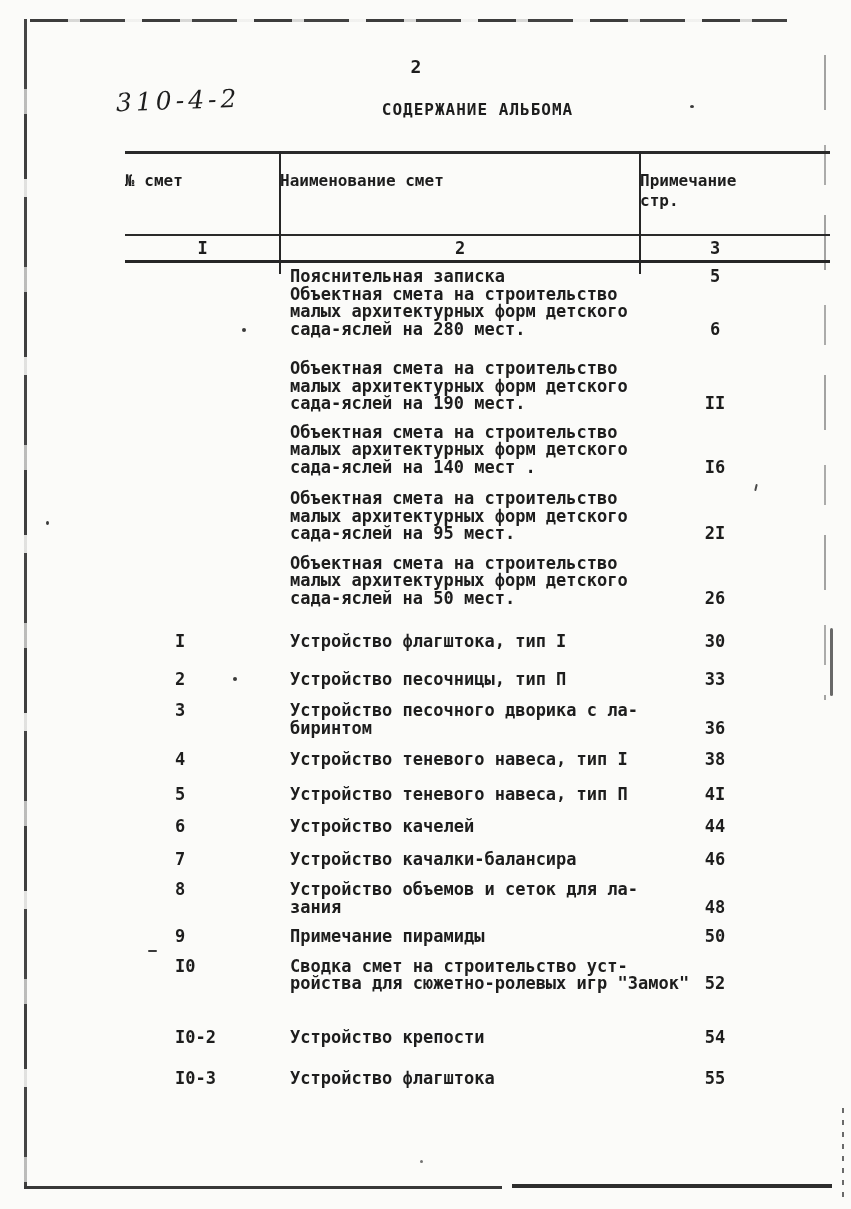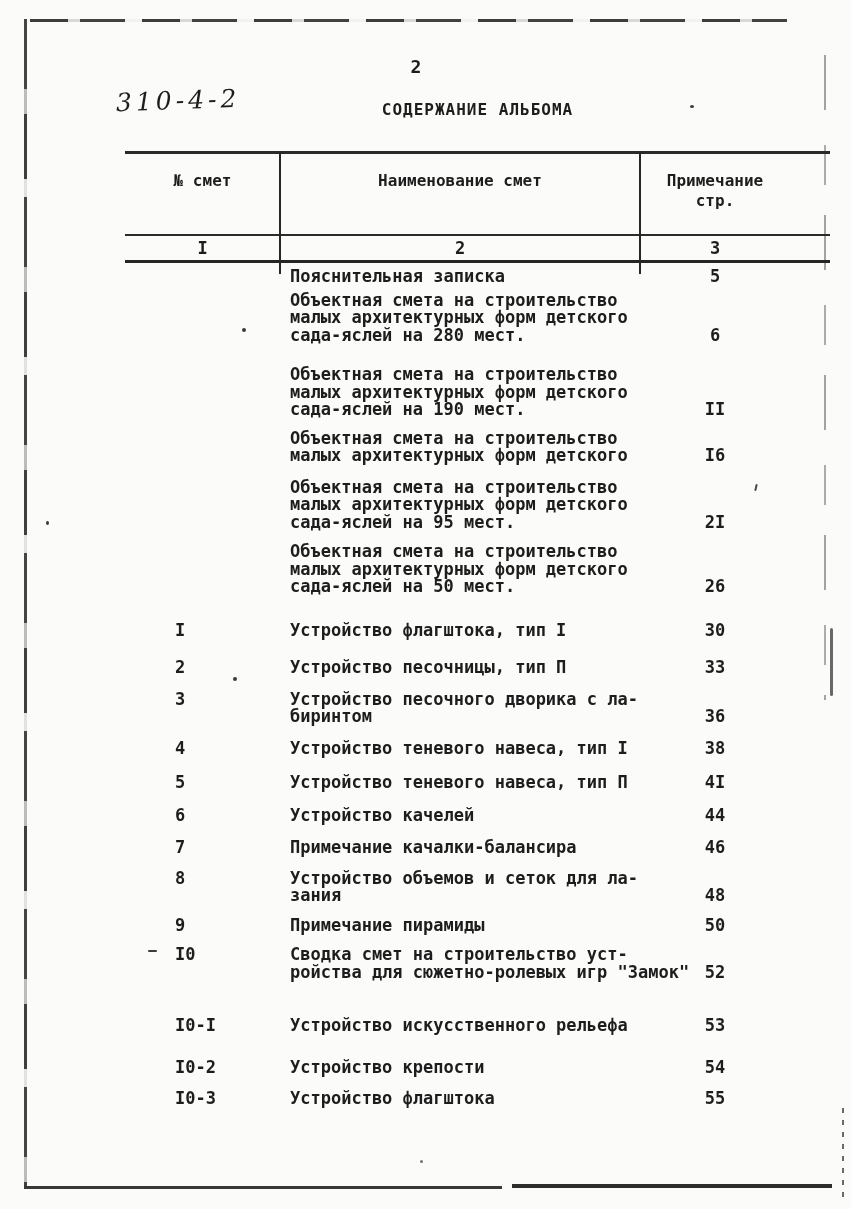--- a/index.html
+++ b/index.html
@@ -64,21 +64,21 @@
     position:absolute;left:125px;top:100px;width:705px;
     text-align:center;font-size:16px;font-weight:700;letter-spacing:1px;
   }
 
   
   .ctable{position:absolute;left:125px;top:151px;width:705px;}
   .thead{
     display:grid;grid-template-columns:155px 360px 190px;
     height:80px;border-top:3px solid #2a2a2a;border-bottom:2px solid #2a2a2a;
   }
-  .th{font-size:16px;font-weight:700;text-align:center;padding-top:17px;}
+  .th{font-size:16px;font-weight:700;padding-top:17px;}
   .th3{padding-right:40px;line-height:20px;}
   .tindex{
     display:grid;grid-template-columns:155px 360px 190px;
     height:24px;border-bottom:3px solid #262626;
   }
   .ti{font-size:17px;font-weight:700;text-align:center;padding-top:2px;}
   .ti3{padding-right:40px;}
   .vline{position:absolute;top:0;width:2px;height:123px;background:#262626;}
   .vline1{left:154px;}
   .vline2{left:514px;}
@@ -87,21 +87,21 @@
   .trow{
     display:grid;grid-template-columns:155px 360px 190px;
     margin-bottom:1px;font-size:17px;font-weight:700;line-height:17.5px;
   }
   .td-num{padding-left:50px;align-self:start;white-space:nowrap;}
   .td-name{padding-left:10px;}
   .name-line{white-space:nowrap;}
   .td-page{text-align:center;padding-right:40px;align-self:end;}
 
   
-  .trow:nth-child(1){margin-bottom:6px;}
+  .trow:nth-child(1){margin-bottom:0;}
   .trow:nth-child(2){margin-bottom:22px;}
   .trow:nth-child(3){margin-bottom:11px;}
   .trow:nth-child(4){margin-bottom:14px;}
   .trow:nth-child(5){margin-bottom:12px;}
   .trow:nth-child(6){margin-bottom:26px;}
   .trow:nth-child(7){margin-bottom:20px;}
   .trow:nth-child(8){margin-bottom:14px;}
   .trow:nth-child(9){margin-bottom:14px;}
   .trow:nth-child(10){margin-bottom:17px;}
   .trow:nth-child(11){margin-bottom:15px;}
@@ -180,20 +180,21 @@
             <div class="name-line">сада-яслей на 190 мест.</div>
           </div>
     <div class="td-page">II</div>
   </div>
 
   <div class="trow">
     <div class="td-num"></div>
     <div class="td-name">
             <div class="name-line">Объектная смета на строительство</div>
             <div class="name-line">малых архитектурных форм детского</div>
+            <div class="name-line">сада-яслей на 140 мест .</div>
           </div>
     <div class="td-page">I6</div>
   </div>
 
   <div class="trow">
     <div class="td-num"></div>
     <div class="td-name">
             <div class="name-line">Объектная смета на строительство</div>
             <div class="name-line">малых архитектурных форм детского</div>
             <div class="name-line">сада-яслей на 95 мест.</div>
@@ -256,21 +257,21 @@
     <div class="td-num">6</div>
     <div class="td-name">
             <div class="name-line">Устройство качелей</div>
           </div>
     <div class="td-page">44</div>
   </div>
 
   <div class="trow">
     <div class="td-num">7</div>
     <div class="td-name">
-            <div class="name-line">Примечание качалки-балансира</div>
+            <div class="name-line">Устройство качалки-балансира</div>
           </div>
     <div class="td-page">46</div>
   </div>
 
   <div class="trow">
     <div class="td-num">8</div>
     <div class="td-name">
             <div class="name-line">Устройство объемов и сеток для ла-</div>
             <div class="name-line">зания</div>
           </div>
@@ -287,27 +288,20 @@
 
   <div class="trow">
     <div class="td-num">I0</div>
     <div class="td-name">
             <div class="name-line">Сводка смет на строительство уст-</div>
             <div class="name-line">ройства для сюжетно-ролевых игр "Замок"</div>
           </div>
     <div class="td-page">52</div>
   </div>
 
-  <div class="trow">
-    <div class="td-num">I0-I</div>
-    <div class="td-name">
-            <div class="name-line">Устройство искусственного рельефа</div>
-          </div>
-    <div class="td-page">53</div>
-  </div>
 
   <div class="trow">
     <div class="td-num">I0-2</div>
     <div class="td-name">
             <div class="name-line">Устройство крепости</div>
           </div>
     <div class="td-page">54</div>
   </div>
 
   <div class="trow">

